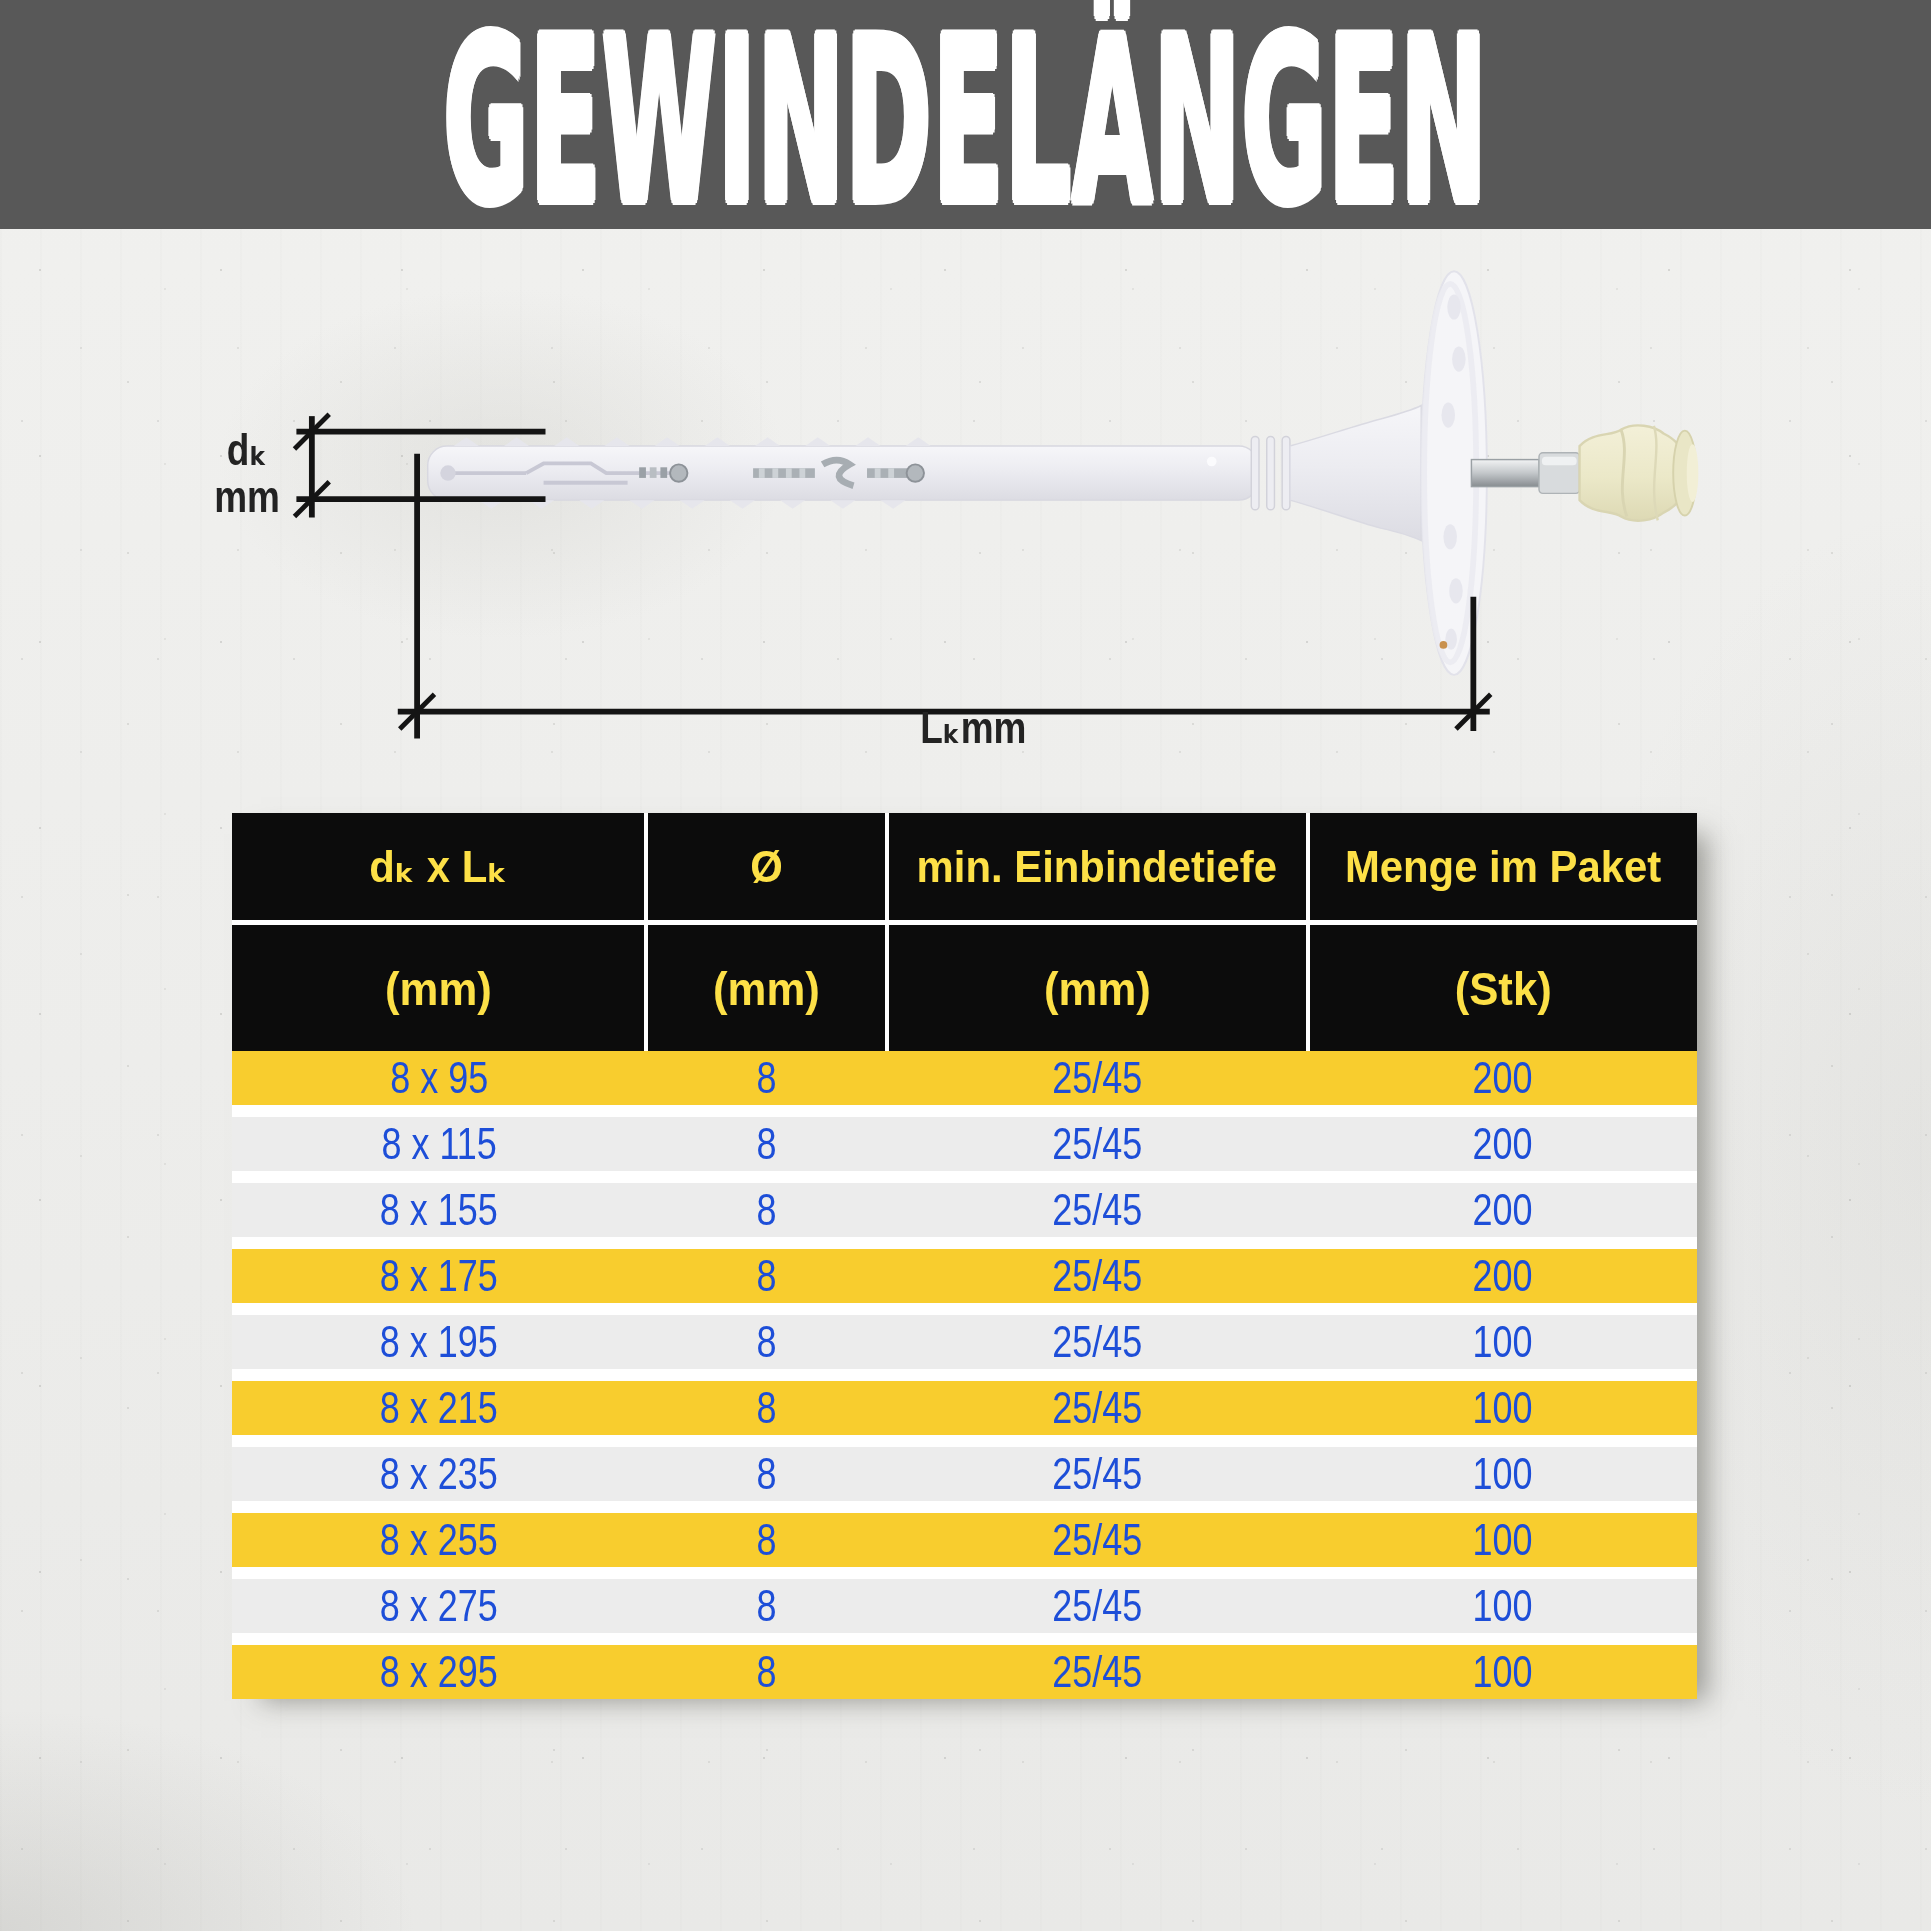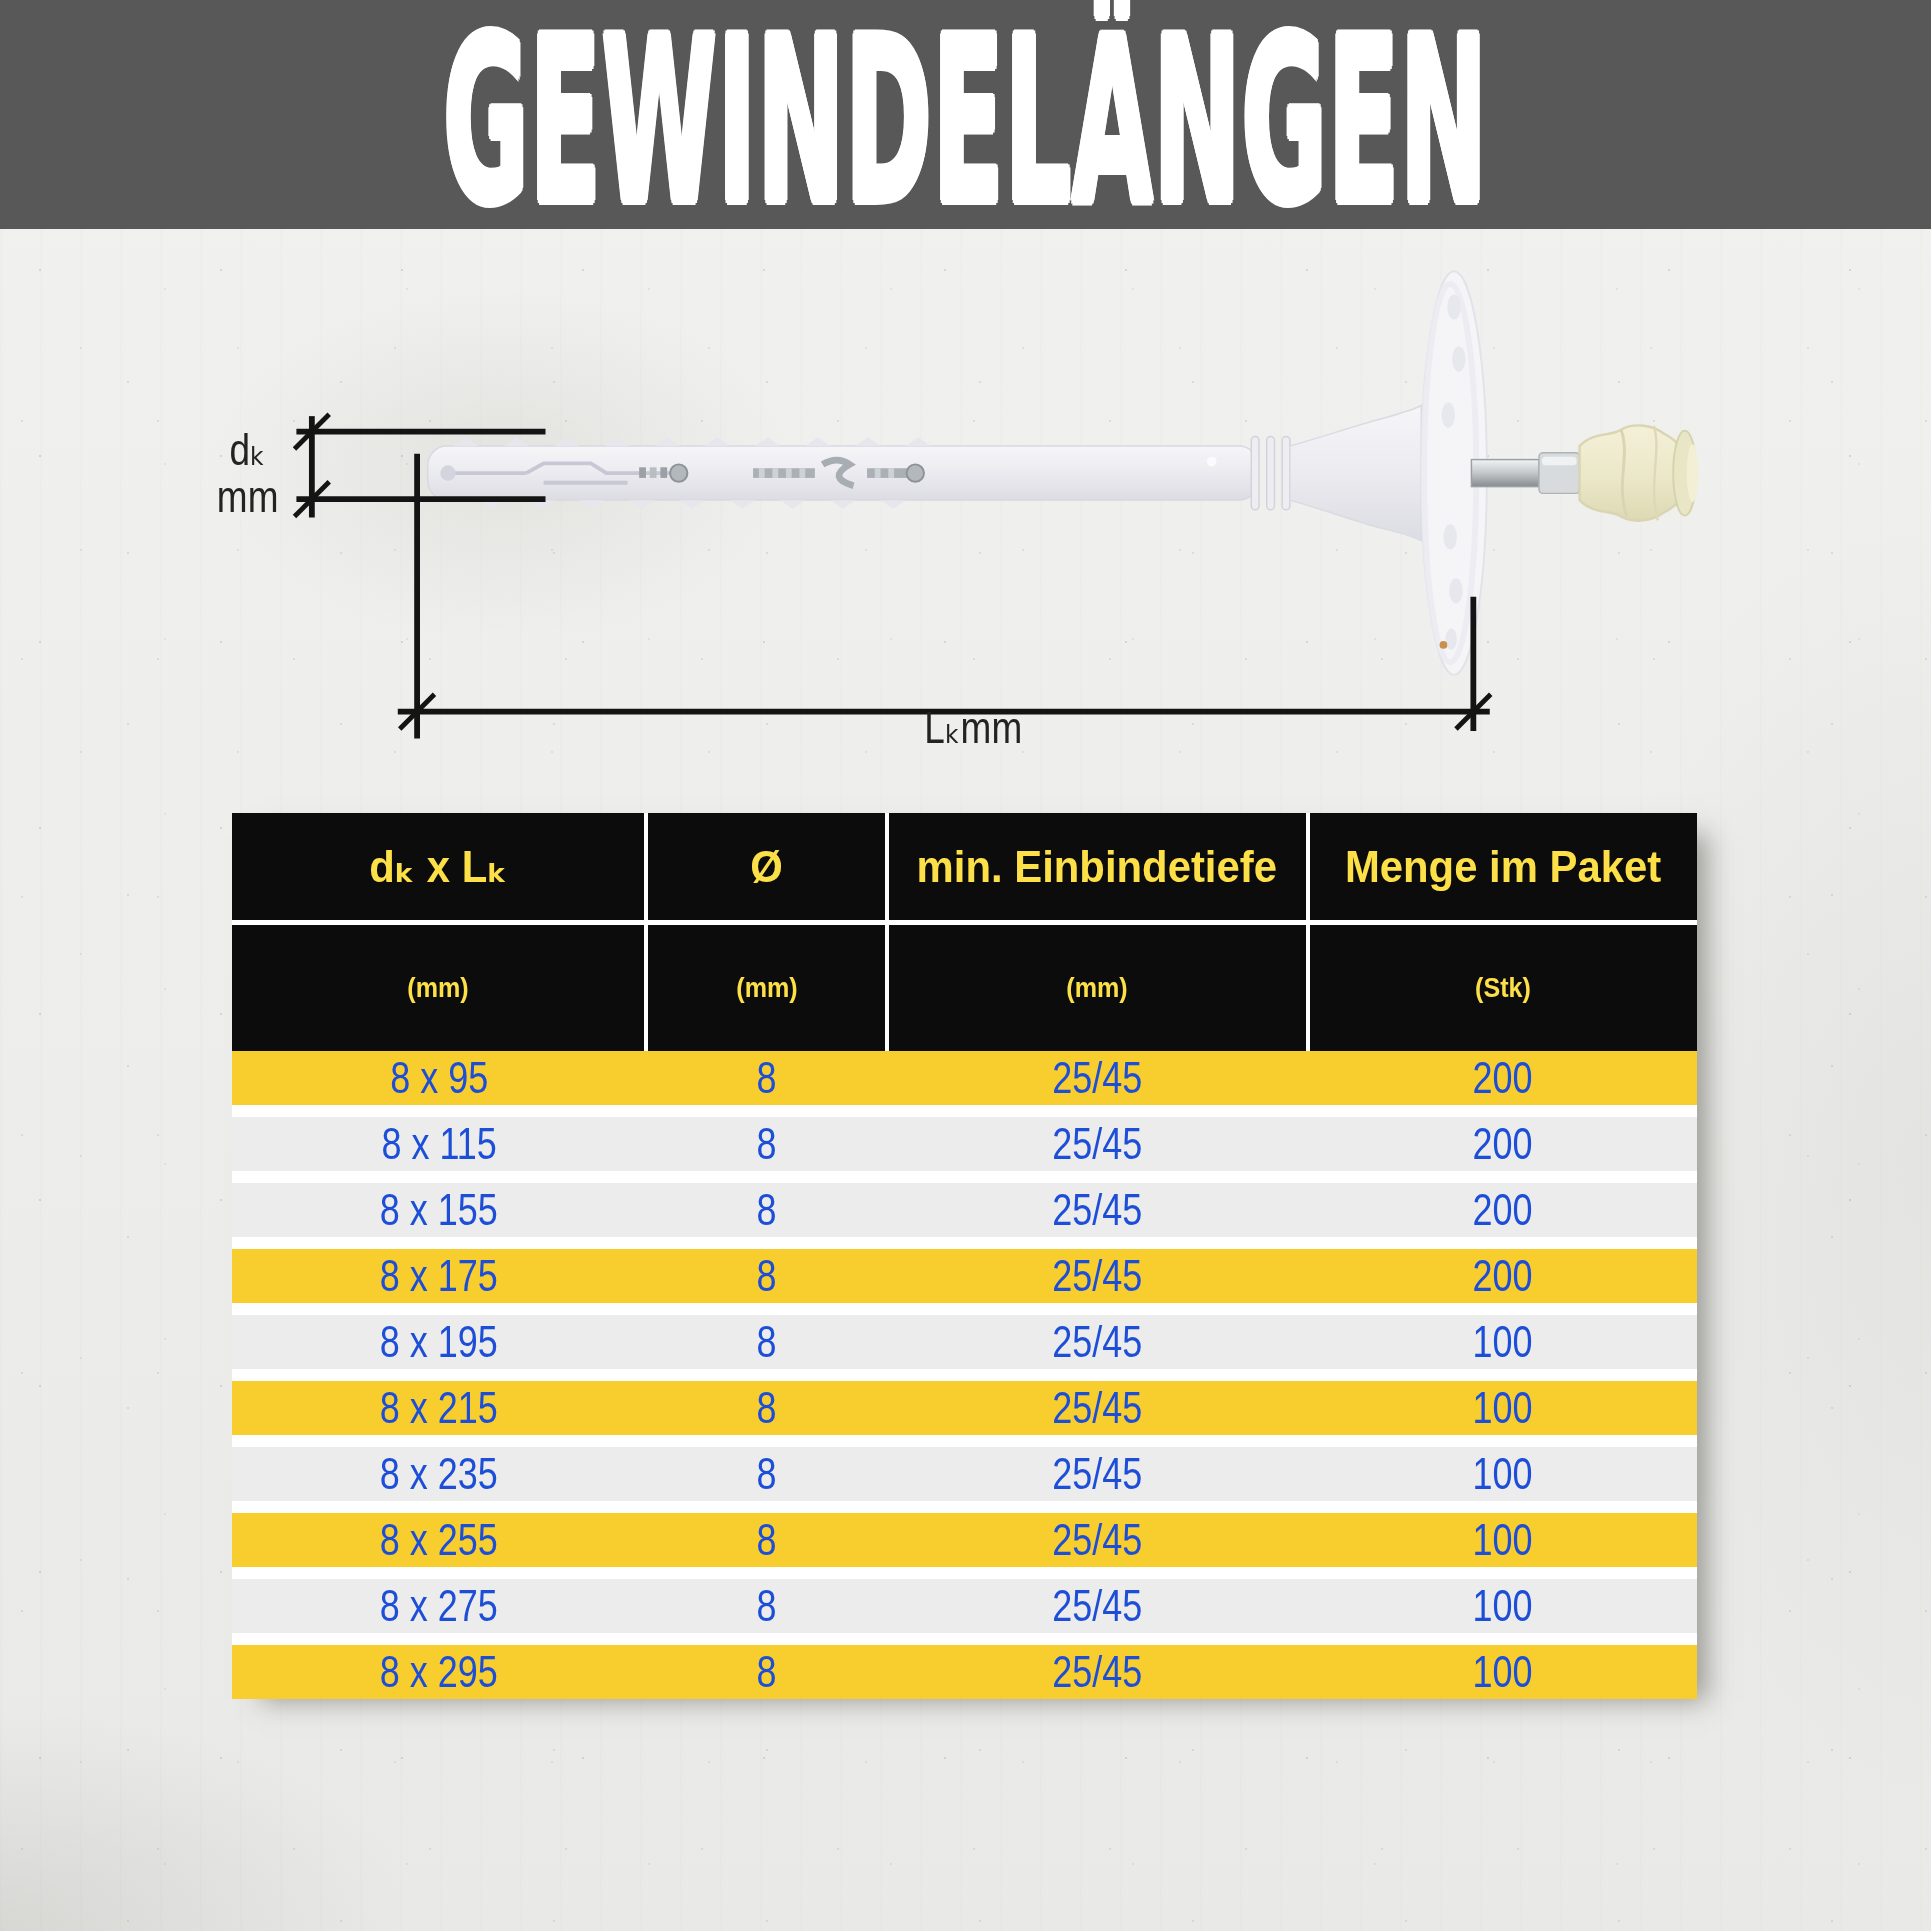--- a/index.html
+++ b/index.html
@@ -28,37 +28,37 @@
   .band-title{
     margin:0;color:#ffffff;font-family:"DejaVu Sans","Liberation Sans",sans-serif;
     font-weight:800;font-size:145px;letter-spacing:1px;white-space:nowrap;
     transform:scale(0.72,1.58) translateY(3.9px);transform-origin:center;
     text-shadow:2.9px 0 0 #fff,-2.9px 0 0 #fff,0 2.9px 0 #fff,0 -2.9px 0 #fff,
                 1.9px 1.9px 0 #fff,-1.9px -1.9px 0 #fff,1.9px -1.9px 0 #fff,-1.9px 1.9px 0 #fff;
   }
   
   .figure-svg{position:absolute;left:0;top:0;width:1931px;height:1931px;pointer-events:none;}
   .dim-label{
-    position:absolute;color:#232323;font-weight:normal;font-size:44px;line-height:1.06;
+    position:absolute;color:#232323;font-weight:bold;font-size:44px;line-height:1.06;
     text-align:center;white-space:nowrap;
   }
   .dim-label .inner{display:inline-block;transform:scaleX(.84);transform-origin:center;}
   #dk-label{left:180px;top:427px;width:135px;}
   #lk-label{left:867px;top:705px;width:212px;}
   
   .table-wrap{
     position:absolute;left:232px;top:813px;width:1465px;
     box-shadow:19.3px 11.6px 25px -9.7px rgba(75,75,68,.50);
   }
   table.spec{width:100%;border-collapse:collapse;table-layout:fixed;}
   .spec thead th{
     background:#0c0c0c;color:#fde047;font-weight:bold;text-align:center;padding:0;
   }
   .spec tr.th-main th{height:107px;font-size:45px;border-bottom:5.8px solid #ffffff;}
-  .spec tr.th-units th{height:126px;font-size:27px;}
+  .spec tr.th-units th{height:126px;font-size:47px;}
   .spec thead th + th{border-left:4.8px solid #ffffff;}
   .spec tbody td{
     height:54px;padding:0;text-align:center;font-size:45px;font-weight:400;
     color:#1d4ed8;border-bottom:12.6px solid #ffffff;
   }
   .spec tr.row-yellow td{background:#f8cd2e;}
   .spec tr.row-light  td{background:#ececec;}
   .spec tr.row-last   td{border-bottom:none;}
   .cond{display:inline-block;transform:scaleX(.80);transform-origin:center;}
   .cond95{display:inline-block;transform:scaleX(.93);transform-origin:center;}

